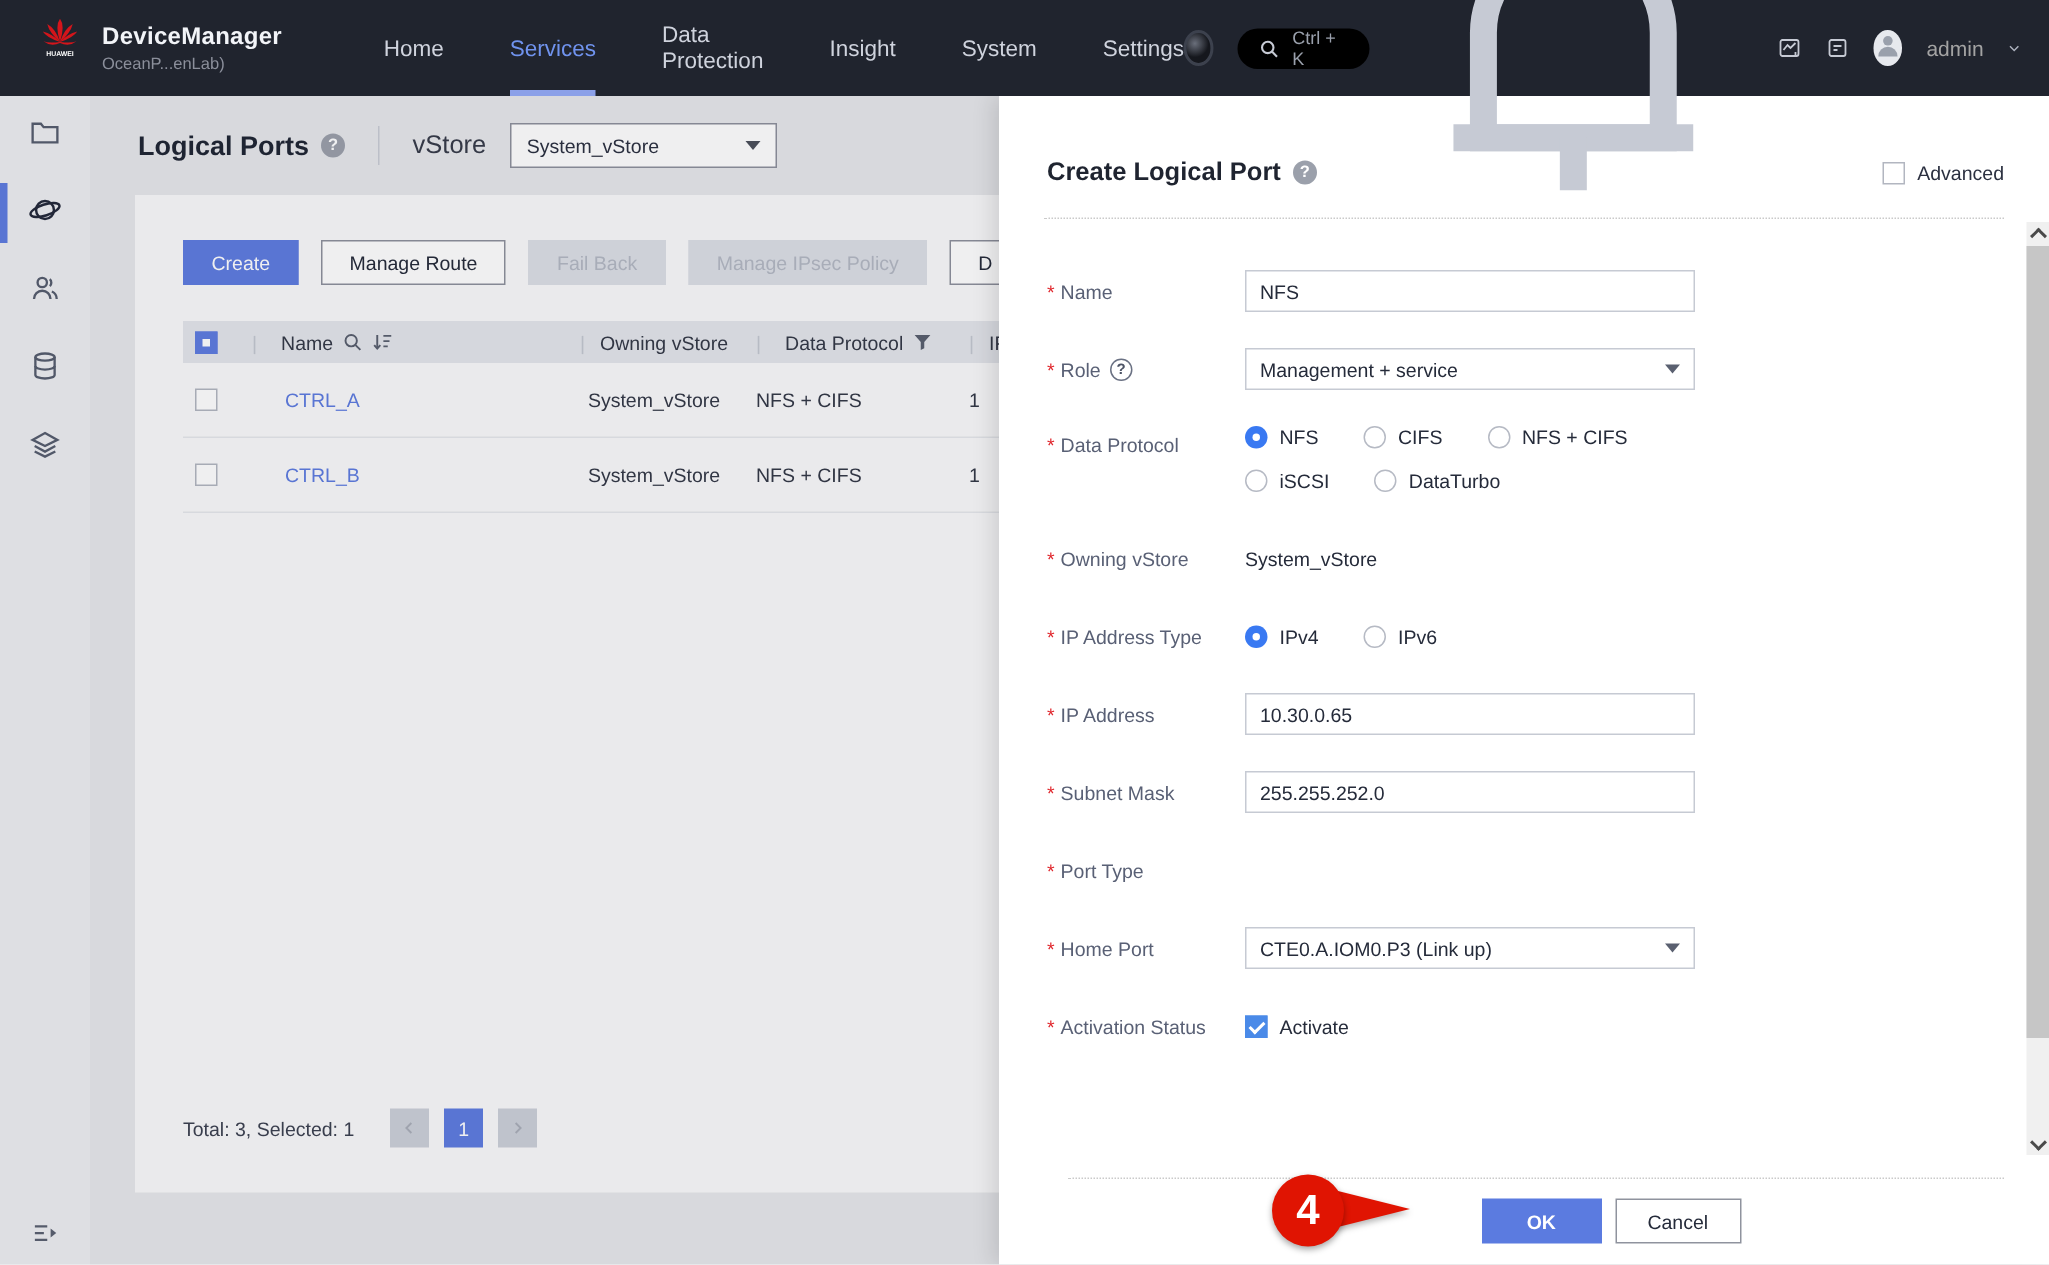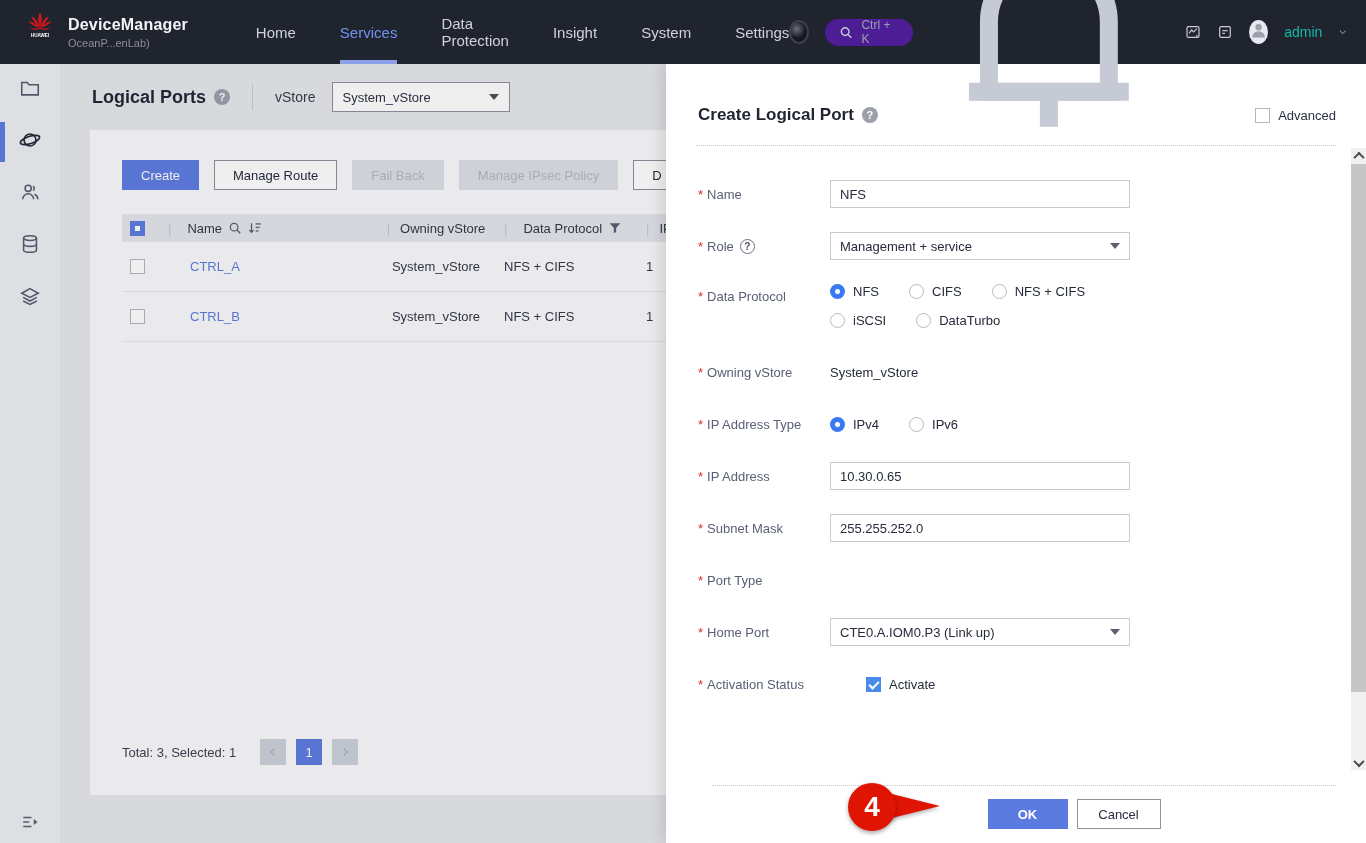--- a/index.html
+++ b/index.html
@@ -15,28 +15,28 @@
   .brand-txt .t1 { color:#f2f4f8; font-size:16px; font-weight:bold; letter-spacing:.2px; }
   .brand-txt .t2 { color:#8b8f9b; font-size:11px; margin-top:3px; }
   .nav-menu { display:flex; align-items:center; gap:44px; margin-left:44px; height:64px; }
   .nav-item { color:#cfd3dd; font-size:15px; height:64px; display:flex; align-items:center;
     cursor:pointer; border-bottom:4px solid transparent; border-top:4px solid transparent; }
   .nav-item.active { color:#7093ee; font-weight:normal; border-bottom-color:#8ba0e8; }
   .nav-right { margin-left:auto; display:flex; align-items:center; gap:16px; padding-right:18px; }
   .cap-ball { width:24px; height:24px; border-radius:50%;
     background:radial-gradient(circle at 35% 35%, #6a6f7b 0%, #15171d 55%);
     border:2px solid #3c414d; }
-  .search-pill { display:flex; align-items:center; gap:8px; background:#4c1d95;
+  .search-pill { display:flex; align-items:center; gap:8px; background:#000000;
     border-radius:14px; height:27px; padding:0 14px; min-width:88px; cursor:text; }
   .search-pill .sc { color:#9aa0ac; font-size:12px; }
   .ico { width:20px; height:20px; color:#c6cad4; position:relative; cursor:pointer; }
   .ico svg { width:100%; height:100%; display:block; }
   .bell-wrap { position:relative; }
   .avatar { width:24px; height:24px; border-radius:50%; background:#e7e9ee; overflow:hidden; }
-  .user-name { color:#14b8a6; font-size:14px; }
+  .user-name { color:#a3a3a3; font-size:14px; }
   .chev { width:12px; height:12px; color:#aeb3bf; }
 
   
   .sidebar { position:absolute; top:64px; left:0; width:60px; height:779px;
     background:#edeef1; z-index:5; }
   .side-item { width:60px; height:52px; display:flex; align-items:center; justify-content:center;
     color:#565d6e; cursor:pointer; position:relative; }
   .side-item svg { width:22px; height:22px; }
   .side-item.active { color:#23283a; }
   .side-item.active::before { content:""; position:absolute; left:0; top:6px; bottom:6px;
@@ -46,21 +46,21 @@
 
   
   .page { position:absolute; top:64px; left:60px; width:1306px; height:779px; background:#e7e8eb; }
   .page-head { display:flex; align-items:center; height:66px; padding-left:32px; }
   .page-title { font-size:18px; font-weight:bold; color:#1f2533; }
   .help-solid { display:inline-flex; width:16px; height:16px; border-radius:50%;
     background:#9ba0ab; color:#fff; font-size:11px; font-weight:bold;
     align-items:center; justify-content:center; margin-left:8px; cursor:pointer; }
   .help-solid::after { content:"?"; }
   .vdiv { width:1px; height:26px; background:#c9ccd4; margin:0 22px; }
-  .vstore-label { font-size:14px; color:#363b49; margin-right:16px; }
+  .vstore-label { font-size:17px; color:#363b49; margin-right:16px; }
   .select { background:#fff; border:1px solid #8d919c; height:30px; display:flex;
     align-items:center; justify-content:space-between; padding:0 10px; cursor:pointer; }
   .select .sv { font-size:13px; color:#2b3040; }
   .caret { width:0; height:0; border-left:5px solid transparent; border-right:5px solid transparent;
     border-top:6px solid #4b4f5a; margin-left:14px; }
   .card { position:absolute; top:66px; left:30px; right:0; height:665px; background:#fafafb; }
   .toolbar { display:flex; gap:15px; padding:30px 0 0 32px; }
   .btn { height:30px; padding:0 18px; font-size:13px; display:flex; align-items:center;
     justify-content:center; cursor:pointer; white-space:nowrap; }
   .btn-primary { background:#5e7ce0; color:#fff; border:1px solid #5e7ce0; }
@@ -120,21 +120,21 @@
   .fselect .sv { font-size:13px; color:#252b3a; }
   .fselect .caret { border-top-color:#5a6070; border-left-width:5px; border-right-width:5px; }
   .radio-row { display:flex; align-items:center; gap:30px; flex-wrap:wrap; width:330px; row-gap:14px; }
   .radio { display:flex; align-items:center; gap:8px; cursor:pointer; }
   .radio .dot { width:15px; height:15px; border-radius:50%; border:1px solid #b6bac4; background:#fff; }
   .radio.sel .dot { border:none; background:#3979f2; position:relative; }
   .radio.sel .dot::after { content:""; position:absolute; left:5px; top:5px; width:5px; height:5px;
     border-radius:50%; background:#fff; }
   .radio .rl { font-size:13px; color:#252b3a; }
   .static-val { font-size:13px; color:#252b3a; }
-  .chk-wrap { display:flex; align-items:center; gap:8px; cursor:pointer;margin-left:36px; }
+  .chk-wrap { display:flex; align-items:center; gap:8px; cursor:pointer; }
   .chk-label { font-size:13px; color:#252b3a; }
   .dlg-footer { position:absolute; left:16px; right:0; bottom:0; height:58px; }
   .dlg-footer .dots2 { border-top:1px dotted #cacaca; margin:0 30px; }
   .foot-btns { display:flex; gap:9px; justify-content:center; margin-top:13px; padding-left:100px; }
   .btn-ok { width:80px; height:30px; background:#5b7be0; color:#fff; font-size:13px; font-weight:bold;
     border:none; display:flex; align-items:center; justify-content:center; cursor:pointer; }
   .btn-cancel { width:84px; height:30px; background:#fff; color:#252b3a; font-size:13px;
     border:1px solid #8f939e; display:flex; align-items:center; justify-content:center; cursor:pointer; }
 
   

